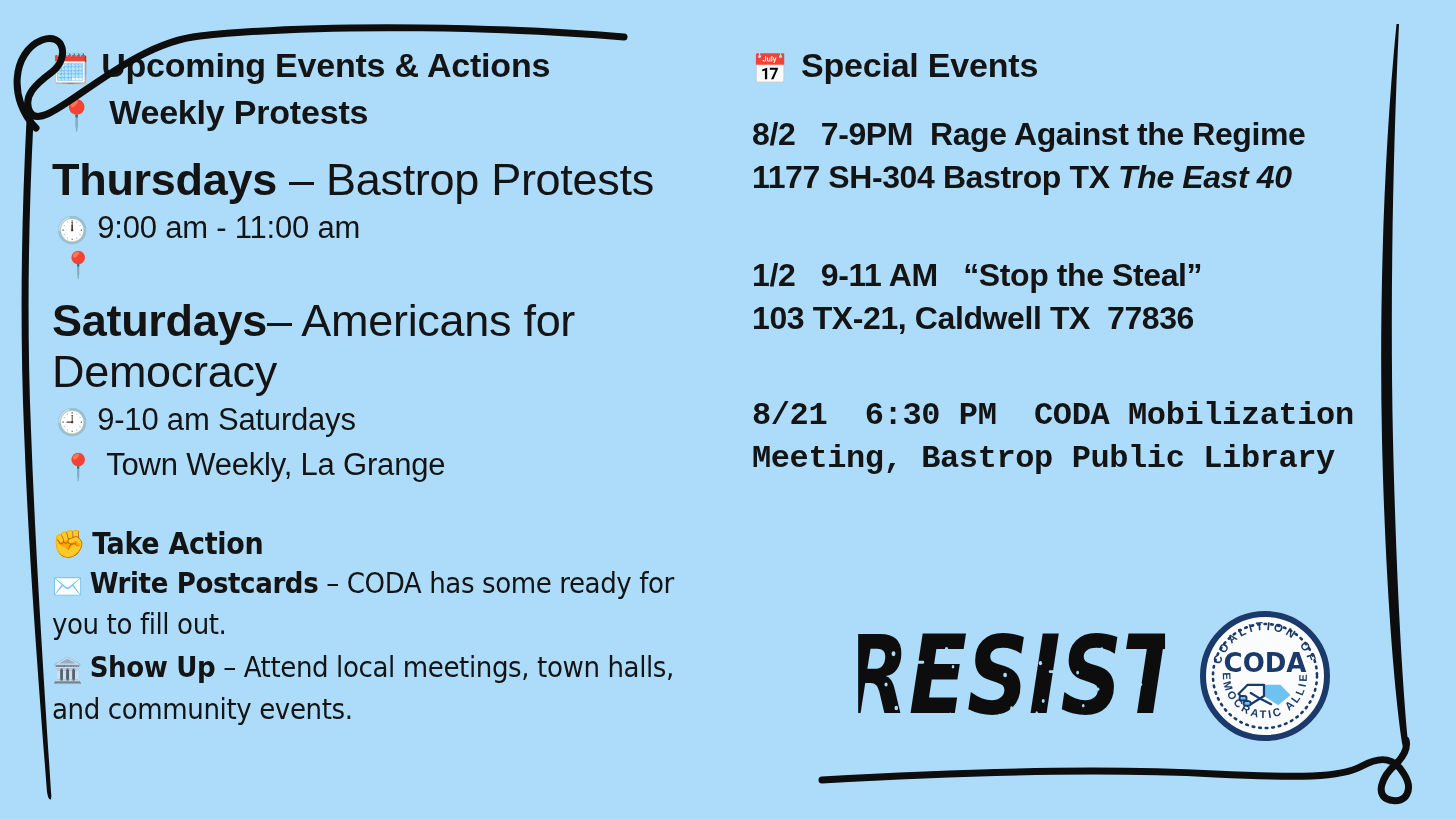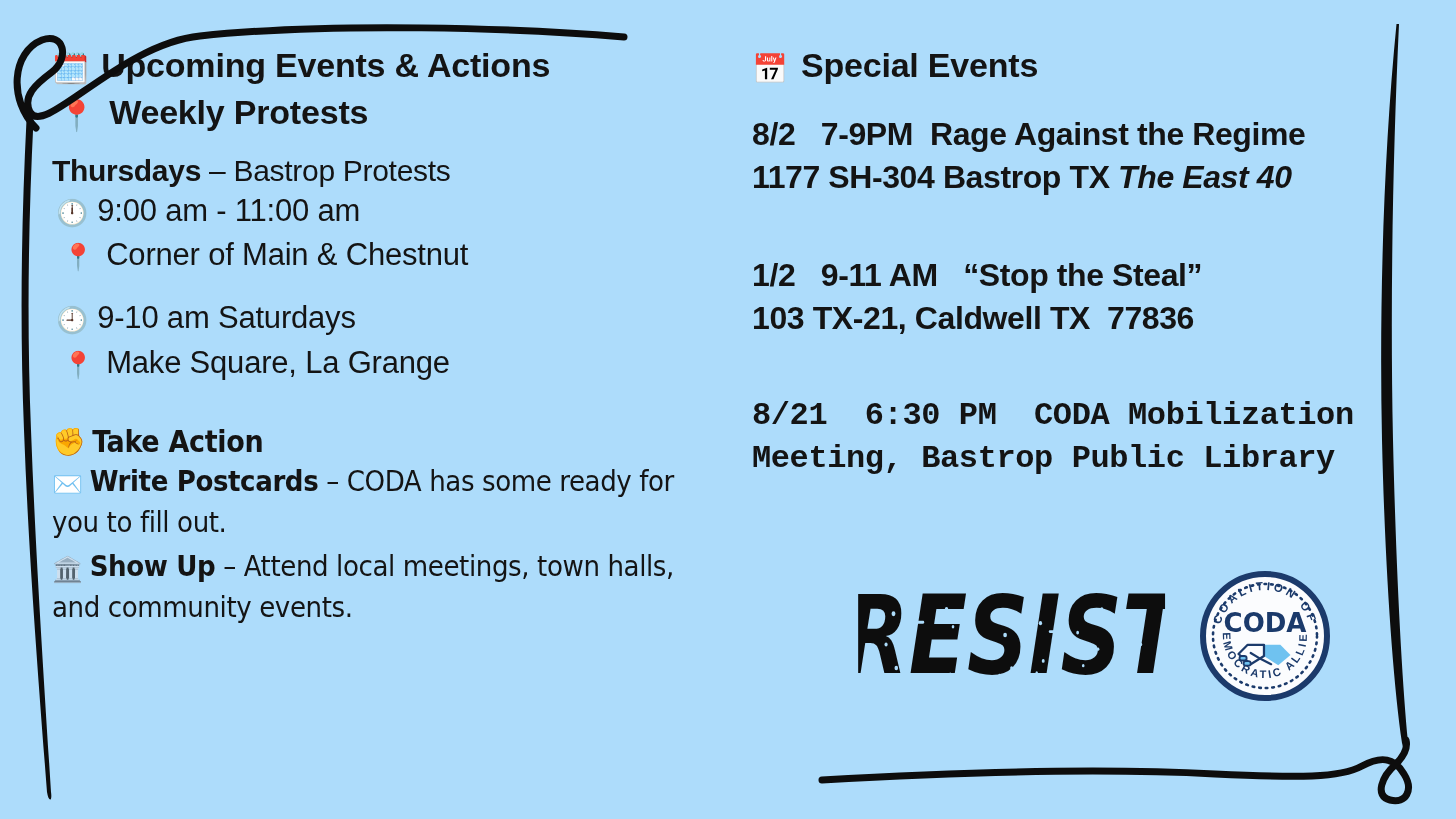--- a/index.html
+++ b/index.html
@@ -62,21 +62,21 @@
     letter-spacing: -0.2px;
   }
   #heading-upcoming { margin-top: 46px; }
   #heading-weekly   { margin-top: 8px; }
   #heading-upcoming .emoji { font-size: 30px; margin-right: 12px; transform: translateY(2px); }
   #heading-weekly   .emoji { font-size: 30px; margin-right: 14px; margin-left: 6px; transform: translateY(2px); }
 
   
   .protest-block { margin-top: 22px; }
   .protest-title {
-    font-size: 30px;
+    font-size: 45px;
     letter-spacing: -0.3px;
     line-height: 1.15;
   }
   .protest-title .day { font-weight: bold; }
   .protest-detail {
     font-size: 31px;
     letter-spacing: -0.2px;
     line-height: 1.45;
     margin-left: 4px;
   }
@@ -138,21 +138,21 @@
   }
   #event-0 { margin-top: 28px; }
   #event-1 { margin-top: 56px; }
   #event-2 { margin-top: 56px; font-family: Liberation Mono, monospace; }
   .event .venue-italic { font-style: italic; }
 
   
   #brand-row {
     position: absolute;
     left: 752px;
-    top: 556px;
+    top: 596px;
     width: 660px;
     height: 160px;
     display: flex;
     align-items: center;
     z-index: 3;
   }
 
   #resist-wordmark {
     position: relative;
     width: 330px;
@@ -216,32 +216,34 @@
     <div class="protest-block" id="protest-thursdays">
       <div class="protest-title">
         <span class="day">Thursdays</span><span> – </span><span>Bastrop Protests</span>
       </div>
       <div class="protest-detail line">
         <span class="emoji">🕛</span>
         <span>9:00 am - 11:00 am</span>
       </div>
       <div class="protest-detail pin line">
         <span class="emoji">📍</span>
-        <span>Corner of Main &amp; Chestnut</span>
       </div>
     </div>
 
     <div class="protest-block" id="protest-saturdays">
+      <div class="protest-title">
+        <span class="day">Saturdays</span><span>– </span><span>Americans for Democracy</span>
+      </div>
       <div class="protest-detail line">
         <span class="emoji">🕘</span>
         <span>9-10 am Saturdays</span>
       </div>
       <div class="protest-detail pin line">
         <span class="emoji">📍</span>
-        <span>Make Square, La Grange</span>
+        <span>Town Weekly, La Grange</span>
       </div>
     </div>
 
     <div id="take-action-section">
       <div id="take-action-heading">
         <span class="emoji">✊</span>
         <span>Take Action</span>
       </div>
 
       <div class="action-item">

